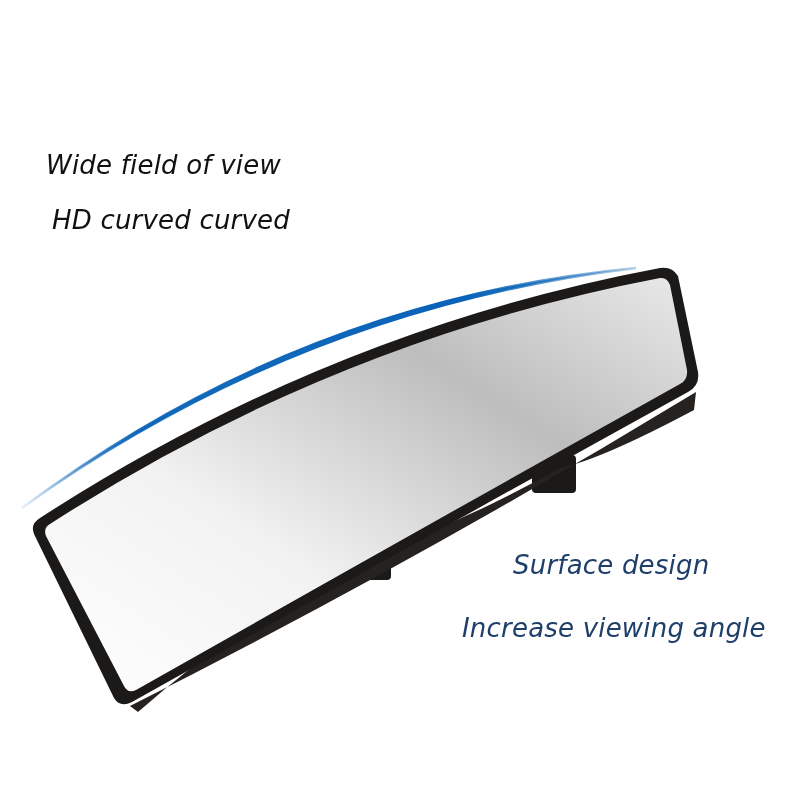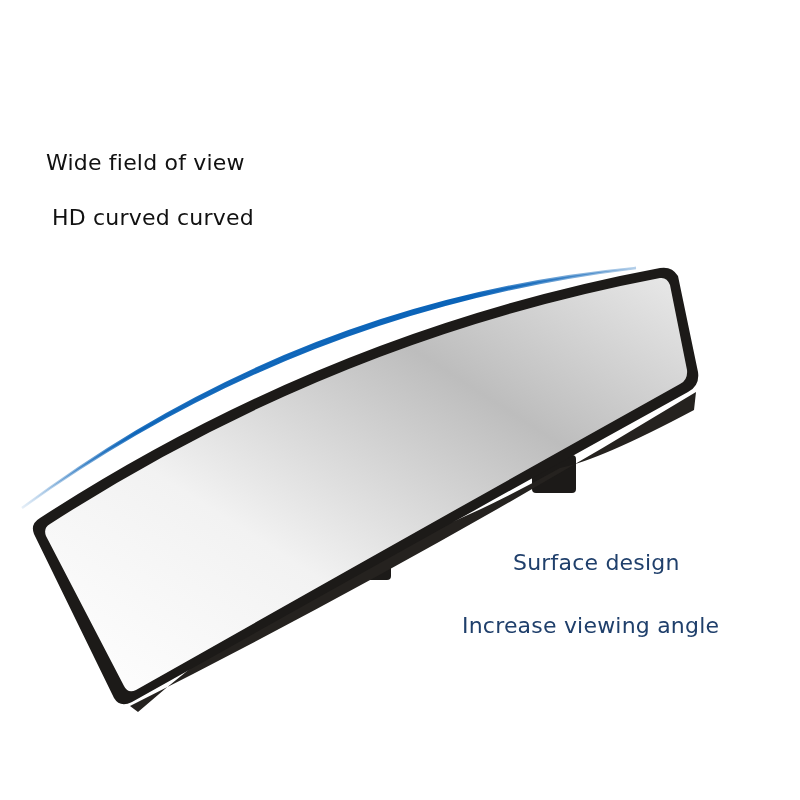--- a/index.html
+++ b/index.html
@@ -11,22 +11,23 @@
       width: 800px;
       height: 800px;
       position: relative;
       overflow: hidden;
       font-family: "DejaVu Sans", "Liberation Sans", sans-serif;
     }
     .caption {
       position: absolute;
       margin: 0;
       white-space: nowrap;
-      font-size: 22px;
+      font-size: 26px;
       letter-spacing: 0.2px;
+      font-style: italic;
     }
     .caption.dark { color: #111111; }
     .caption.blue { color: #1f3f6b; }
     #cap-1 { left: 46px; top: 150px; }
     #cap-2 { left: 52px; top: 205px; }
     #cap-3 { left: 513px; top: 550px; text-align: right; }
     #cap-4 { left: 462px; top: 613px; }
     svg.scene {
       position: absolute;
       left: 0;

